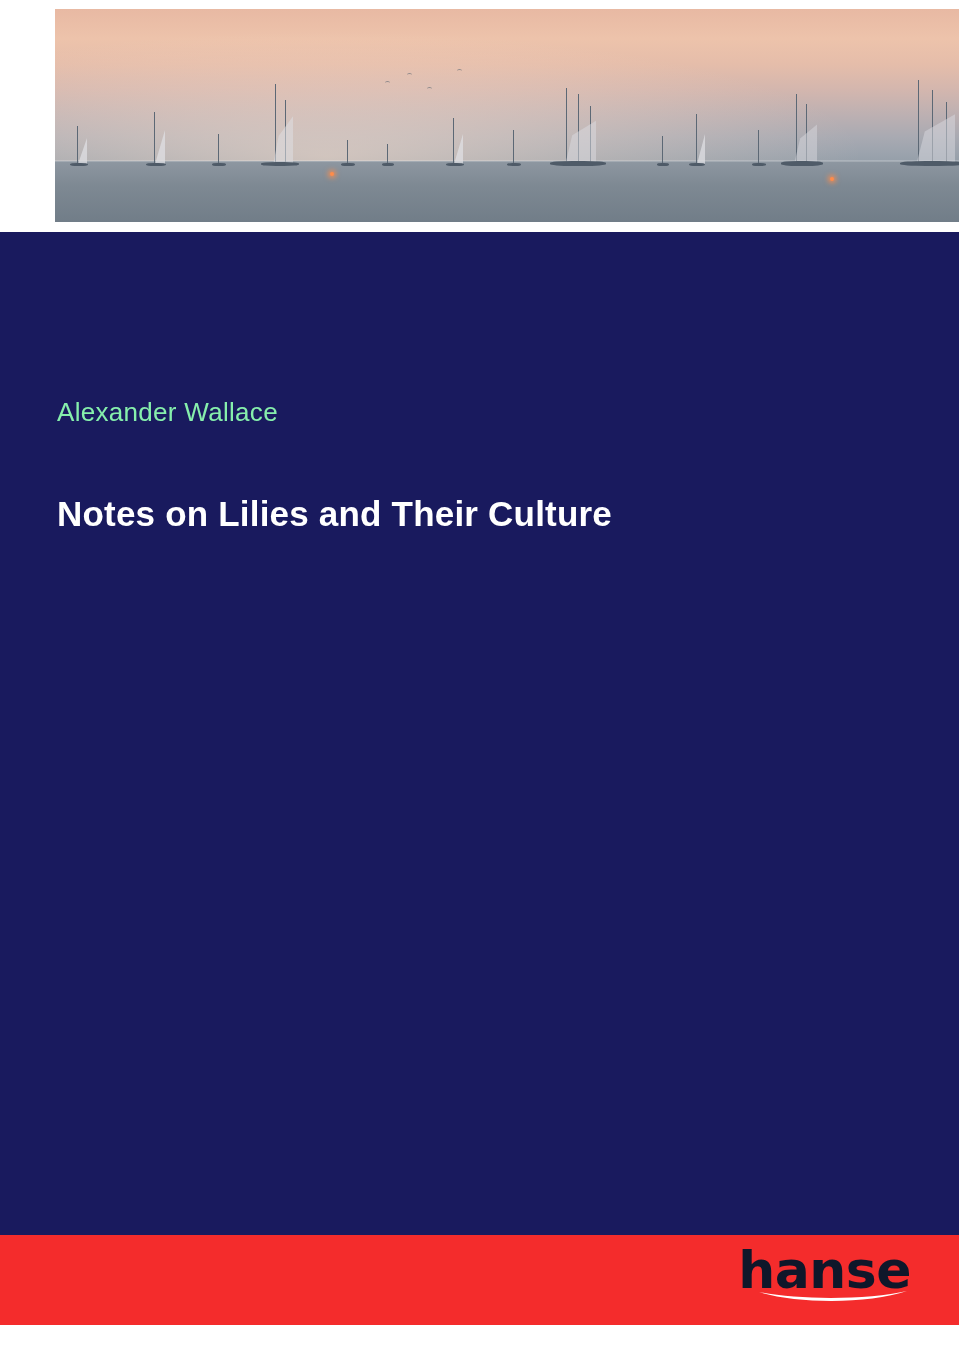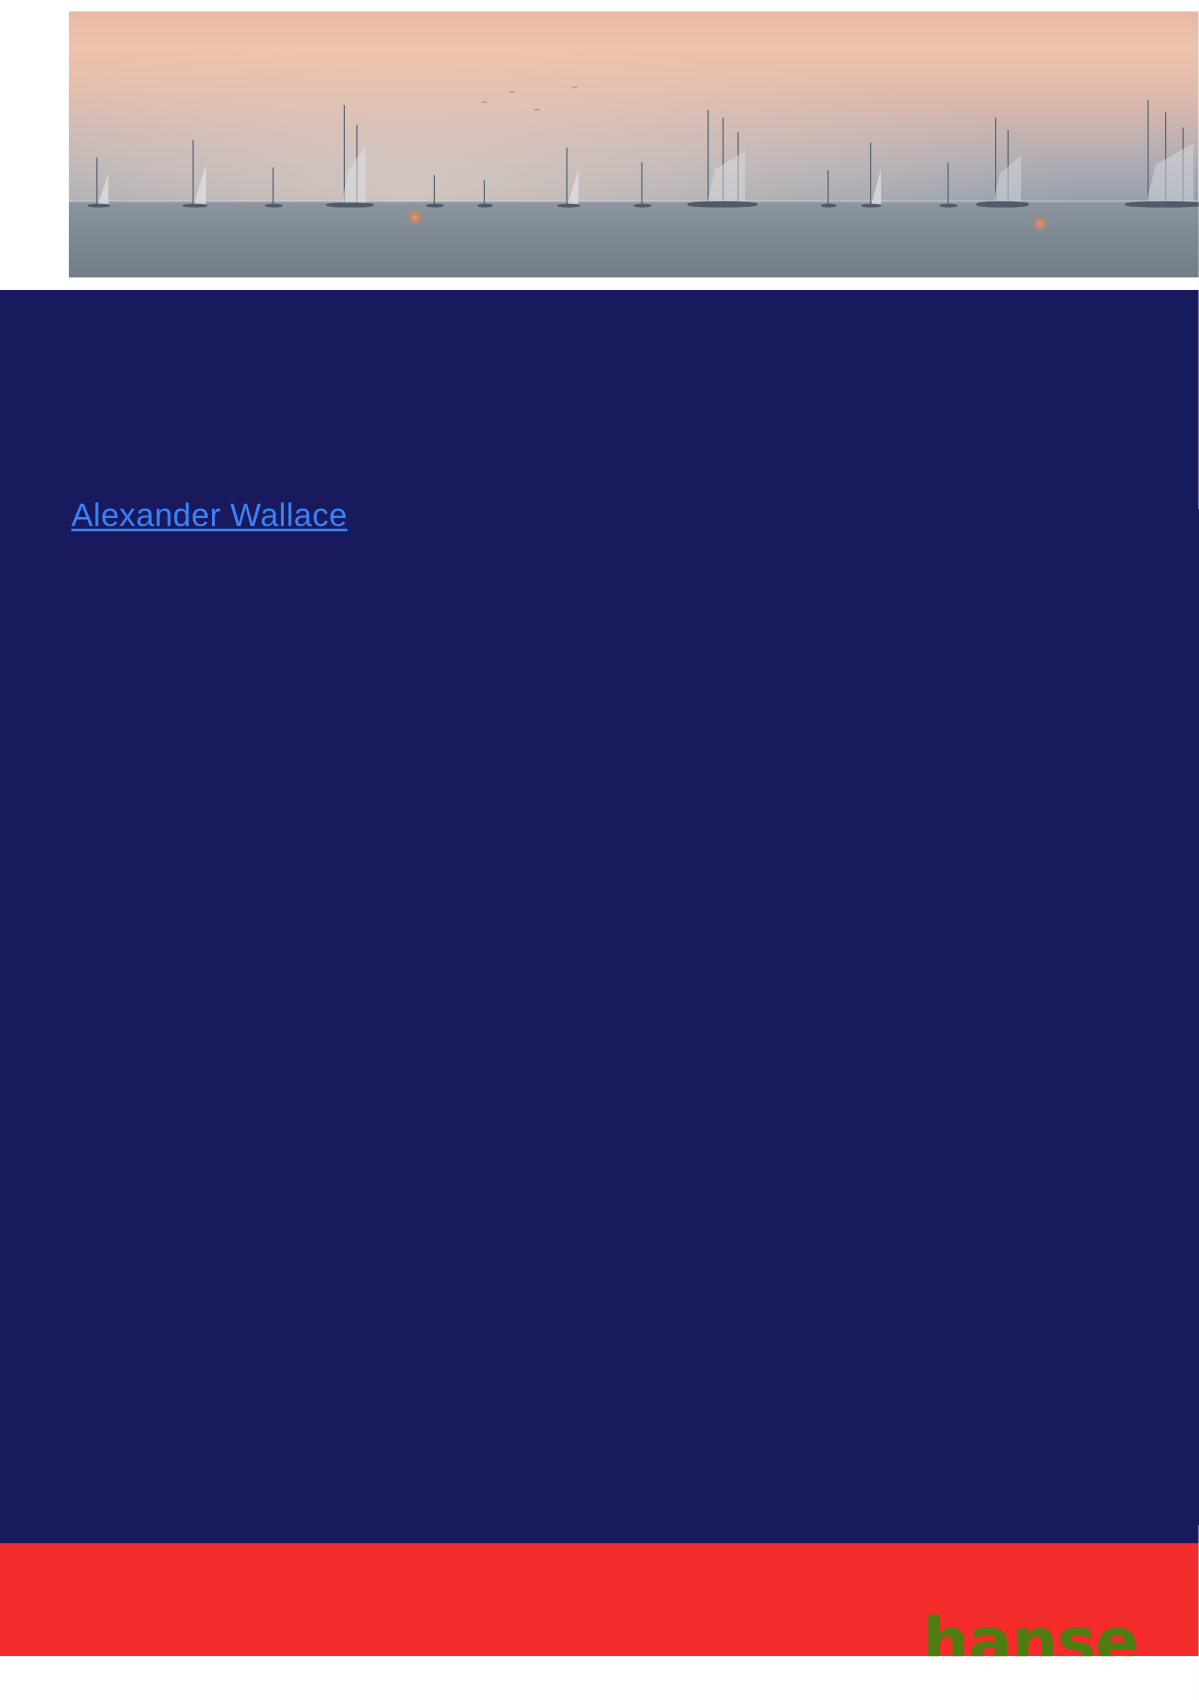--- a/index.html
+++ b/index.html
@@ -122,22 +122,21 @@
     left: 57px;
     top: 165px;
     width: 830px;
     color: #ffffff;
   }
   .author {
     font-size: 26px;
     font-weight: normal;
     letter-spacing: 0.3px;
     margin: 0 0 66px 0;
-    color: #3b82f6;
-    text-decoration: underline;
+    color: #86efac;
   }
   .title {
     font-size: 35px;
     font-weight: bold;
     margin: 0 0 46px 0;
     letter-spacing: 0.2px;
     color: #ffffff;
   }
   .subtitle {
     font-size: 25.5px;
@@ -158,25 +157,24 @@
   }
   .logo {
     position: absolute;
     right: 48px;
     top: 1244px;
     text-align: right;
   }
   .logo-word {
     font-size: 52px;
     font-weight: bold;
-    color: #4d7c0f;
+    color: #0f172a;
     letter-spacing: -0.5px;
     line-height: 1;
     font-family: "DejaVu Sans", sans-serif;
-    margin-top: 44px;
   }
   .logo-swoosh {
     position: absolute;
     right: 2px;
     bottom: -8px;
     width: 152px;
     height: 16px;
   }
   .bottom-white {
     position: absolute;
@@ -274,20 +272,21 @@
       <div class="hull" style="left:-10px; width:64px; height:5px;"></div>
     </div>
 
     <div class="glow" style="left:275px; top:163px;"></div>
     <div class="glow" style="left:775px; top:168px;"></div>
   </div>
 
   <div class="panel">
     <div class="text-block">
       <p class="author">Alexander Wallace</p>
+      <h1 class="title">Notes on Lilies and Their Culture</h1>
     </div>
   </div>
 
   <div class="footer"></div>
   <div class="logo">
     <div class="logo-word">hanse</div>
     <svg class="logo-swoosh" viewBox="0 0 152 16">
       <path d="M2 4 C 40 16, 112 16, 150 3 C 112 12, 40 12, 2 4 Z" fill="#ffffff"></path>
     </svg>
   </div>

